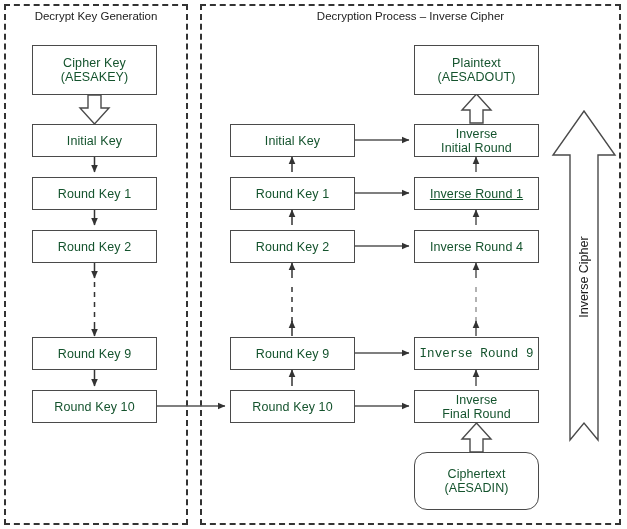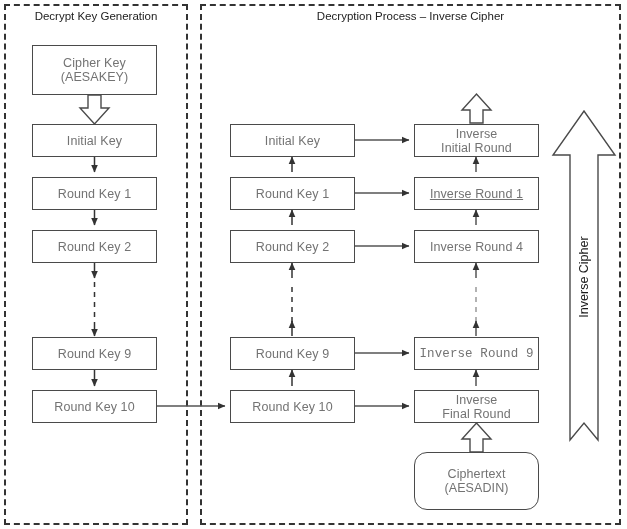--- a/index.html
+++ b/index.html
@@ -4,21 +4,21 @@
 <style>
   html,body{margin:0;padding:0;background:#ffffff;}
   body{font-family:"Liberation Sans",sans-serif;}
   #stage{position:relative;width:627px;height:529px;background:#ffffff;overflow:hidden;}
 
   .panel{position:absolute;border:2px dashed #333333;box-sizing:border-box;background:transparent;}
   .panel-title{position:absolute;font-size:11.5px;color:#222222;text-align:center;white-space:nowrap;}
 
   .node{position:absolute;box-sizing:border-box;border:1.6px solid #4a4a4a;background:#ffffff;
         display:flex;align-items:center;justify-content:center;text-align:center;
-        font-size:12.5px;color:#737373;line-height:1.12;letter-spacing:0.1px;}
+        font-size:12.5px;color:#14532d;line-height:1.12;letter-spacing:0.1px;}
   .node span{display:block;}
 
   svg.wires{position:absolute;left:0;top:0;width:627px;height:529px;overflow:visible;}
 
   .rot-label{position:absolute;font-size:12.5px;color:#1a1a1a;white-space:nowrap;
              transform-origin:50% 50%;}
 </style>
 </head>
 <body>
 
@@ -123,20 +123,26 @@
   </div>
 
   <div class="node" style="left:230px;top:337px;width:125px;height:33px;">
     <span>Round Key 9</span>
   </div>
 
   <div class="node" style="left:230px;top:390px;width:125px;height:33px;">
     <span>Round Key 10</span>
   </div>
 
+  <div class="node" style="left:414px;top:45px;width:125px;height:50px;">
+    <div>
+      <span>Plaintext</span>
+      <span>(AESADOUT)</span>
+    </div>
+  </div>
 
   <div class="node" style="left:414px;top:124px;width:125px;height:33px;">
     <div>
       <span>Inverse</span>
       <span>Initial Round</span>
     </div>
   </div>
 
   <div class="node" style="left:414px;top:177px;width:125px;height:33px;text-decoration:underline;">
     <span>Inverse Round 1</span>

